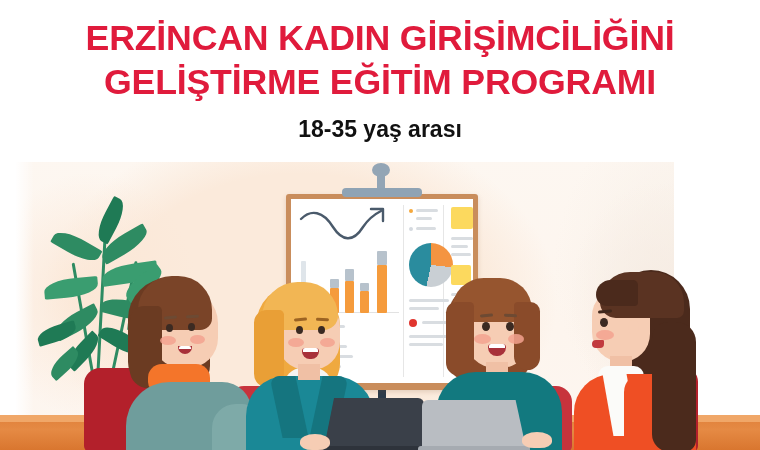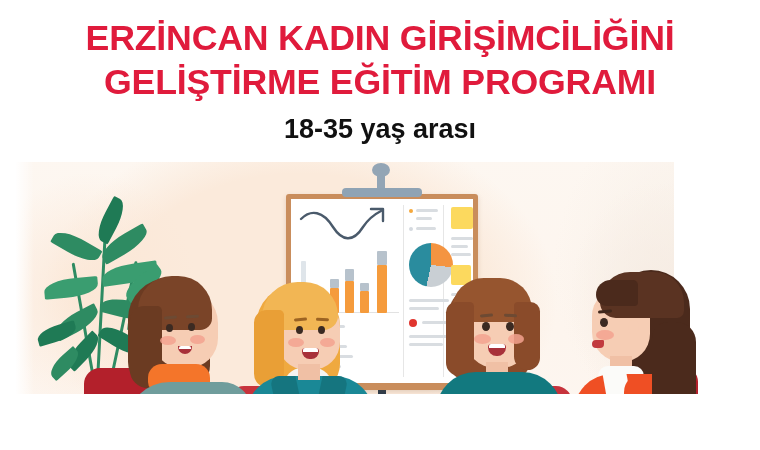--- a/index.html
+++ b/index.html
@@ -2,40 +2,40 @@
 <html><head>
 <meta charset="utf-8">
 <title>Erzincan</title>
 <style>
   html,body{margin:0;padding:0;}
   body{
     width:760px;height:450px;overflow:hidden;
     font-family:"Liberation Sans","DejaVu Sans",sans-serif;
     background:#ffffff;
   }
-  .stage{position:relative;width:760px;height:394px;overflow:hidden;background:#737373;}
+  .stage{position:relative;width:760px;height:450px;overflow:hidden;background:#737373;}
 
   
   .header{position:absolute;left:0;top:0;width:760px;height:162px;z-index:40;
           background:#ffffff;text-align:center;}
   .title-line{
     color:#e01b3c;
     font-weight:800;
     font-size:35px;
     letter-spacing:-0.2px;
     line-height:40px;
     white-space:nowrap;
     transform:scaleX(1.02);
     text-align:center;
   }
   .tl1{position:absolute;left:0;right:0;top:18px;}
   .tl2{position:absolute;left:0;right:0;top:62px;}
   .subtitle{
     position:absolute;left:0;right:0;top:114px;
-    color:#111111;font-weight:800;font-size:27px;line-height:30px;
+    color:#111111;font-weight:800;font-size:23px;line-height:30px;
     letter-spacing:0px;white-space:nowrap;
   }
 
   
   .scene{position:absolute;left:0;top:150px;width:760px;height:300px;overflow:hidden;
          background:#ffffff;}
   .bg-wall{
     position:absolute;left:0;top:0;width:760px;height:300px;
     background:
       radial-gradient(ellipse 330px 230px at 300px 150px, #fbeadb 0%, #fbeadb 55%, rgba(251,234,219,0) 78%),

